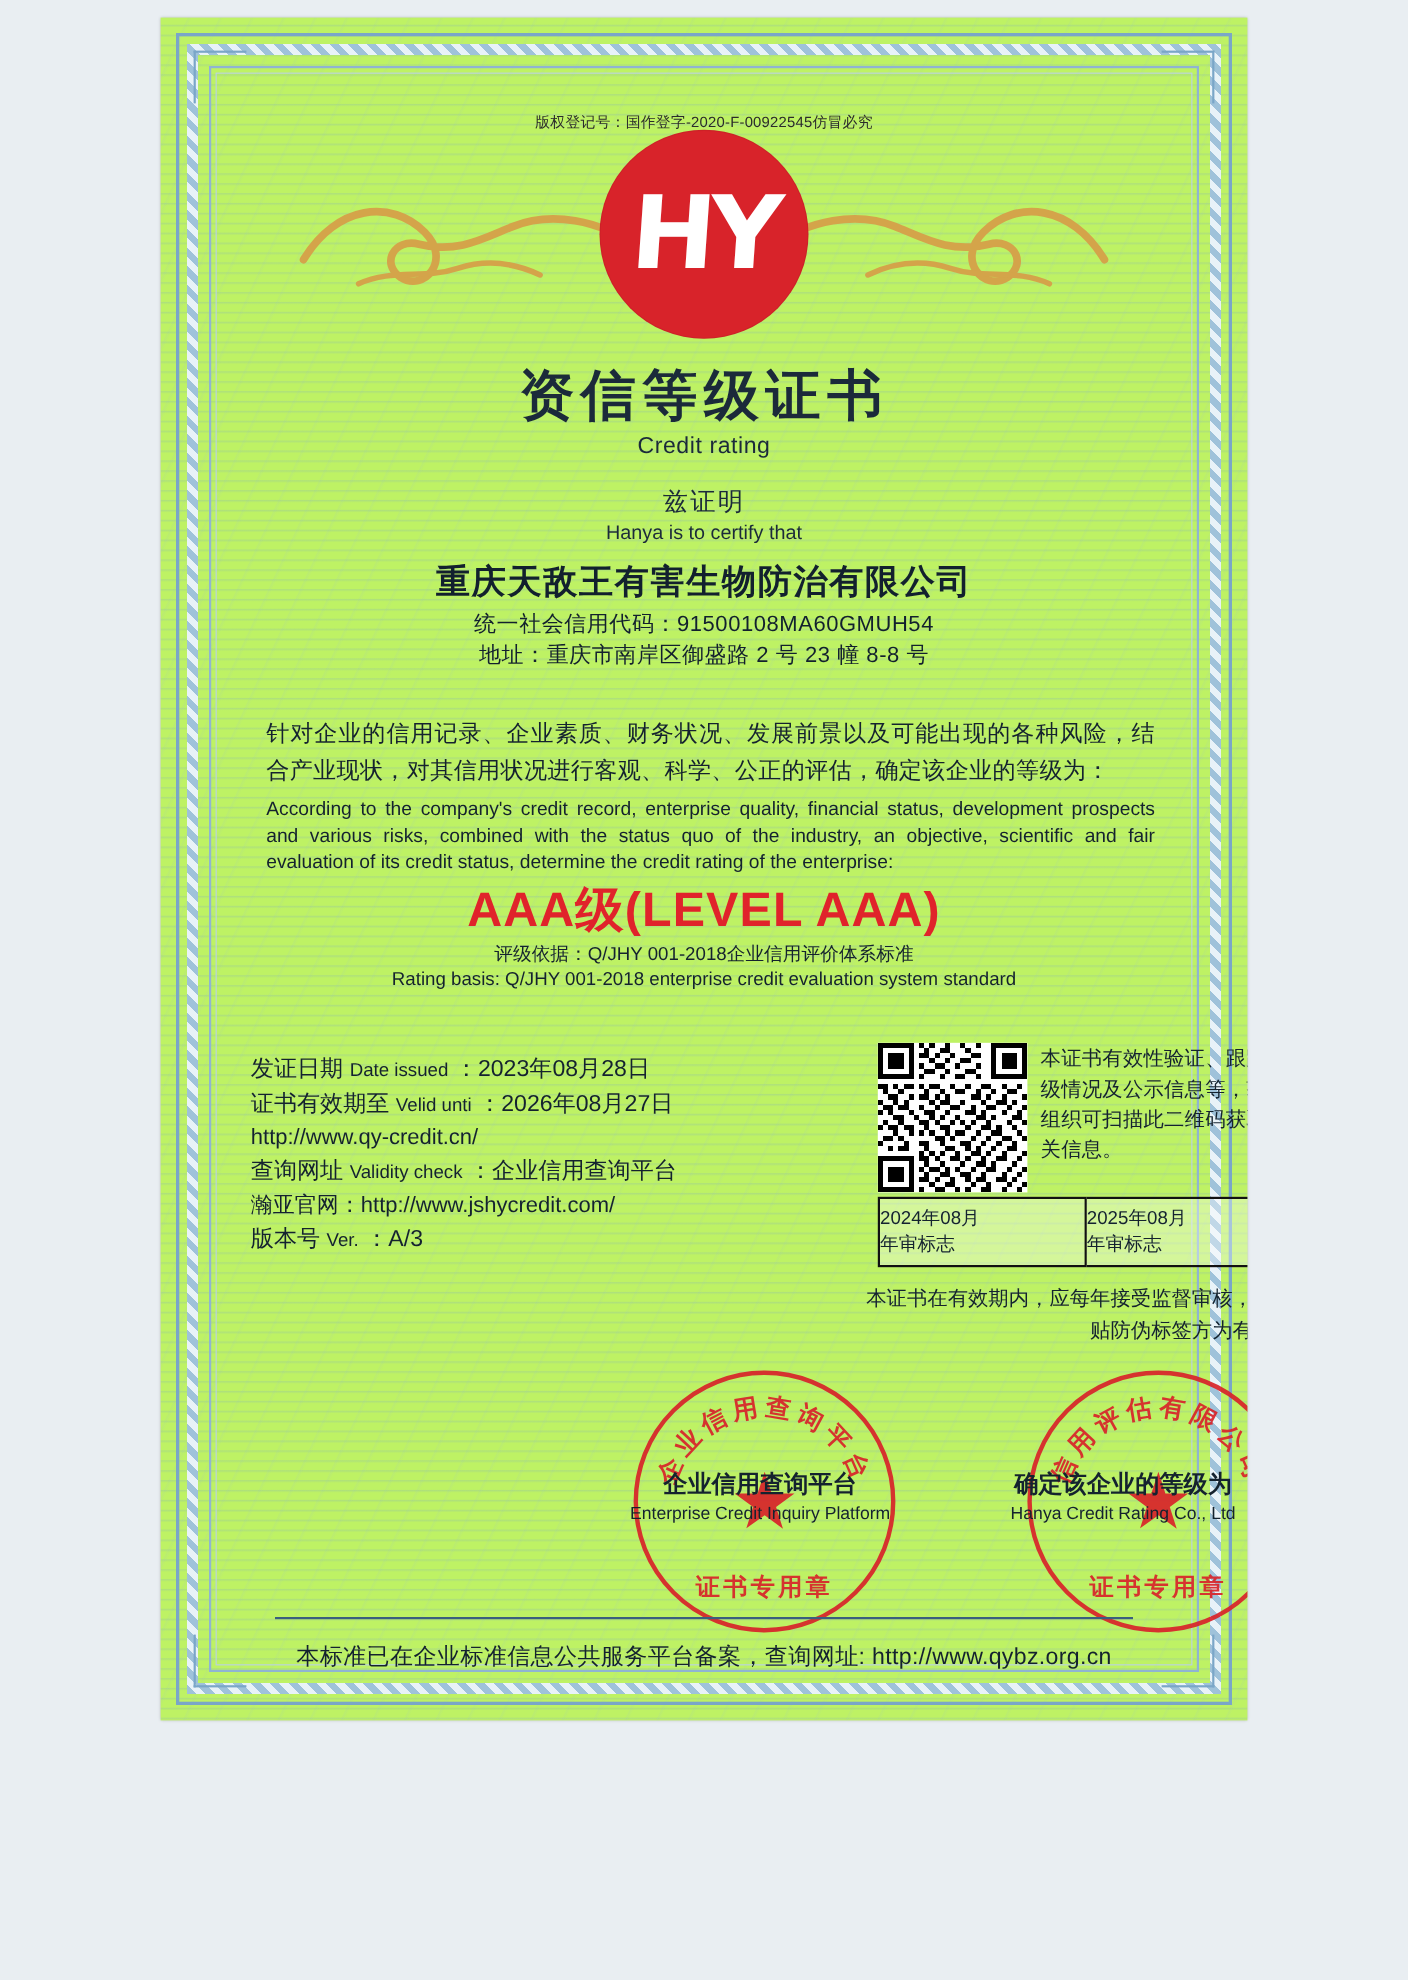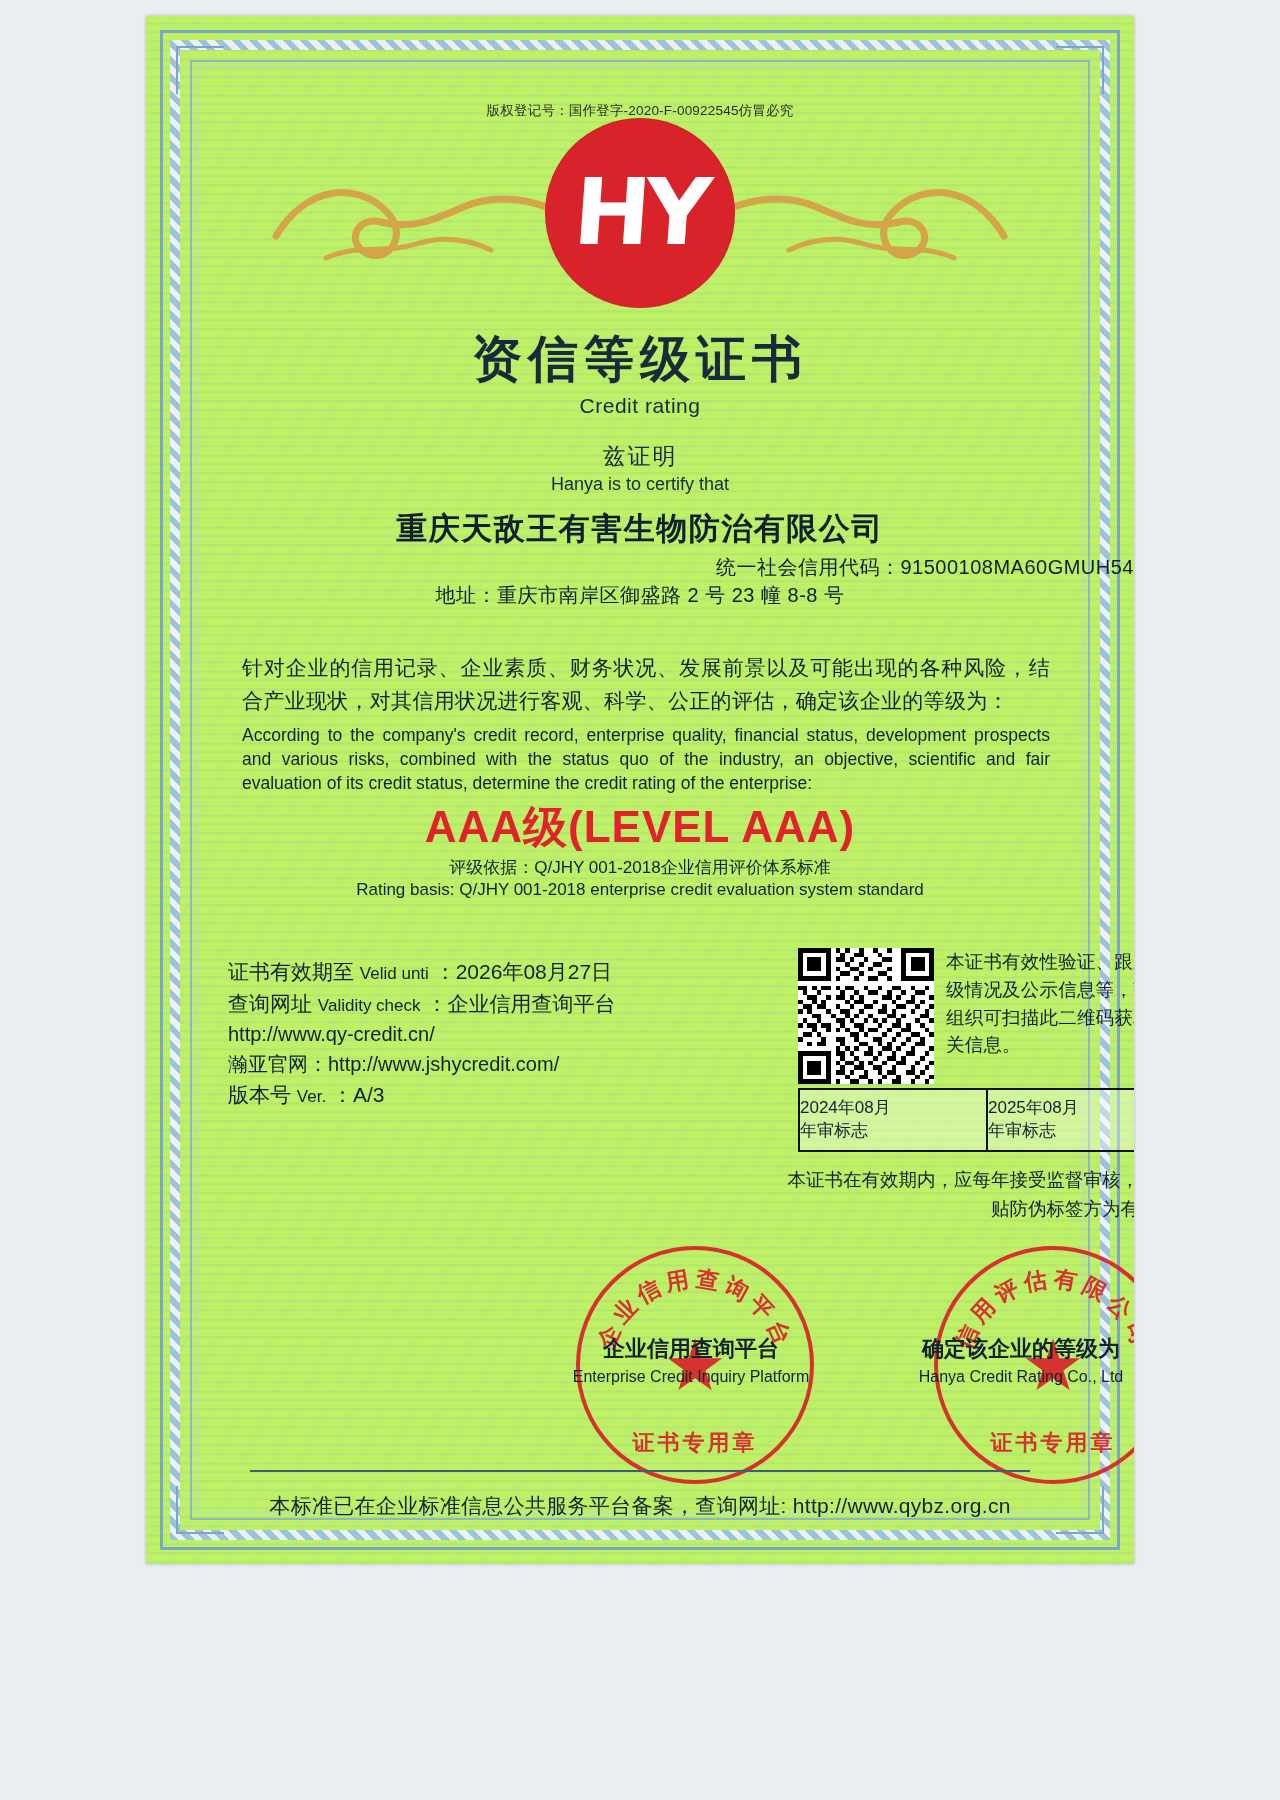--- a/index.html
+++ b/index.html
@@ -109,21 +109,21 @@
   }
   .certify-en{
     position:absolute;top:458px;left:0;right:0;text-align:center;
     font-size:18px;color:#1b2a3a;
   }
   .company{
     position:absolute;top:492px;left:0;right:0;text-align:center;
     font-size:31px;font-weight:bold;color:#12202e;letter-spacing:1.5px;
   }
   .uscc{
-    position:absolute;top:538px;left:0;right:0;text-align:right;
+    position:absolute;top:538px;left:0;right:0;text-align:center;
     font-size:20px;color:#12202e;letter-spacing:.5px;
   }
   .addr{
     position:absolute;top:566px;left:0;right:0;text-align:center;
     font-size:20px;color:#12202e;letter-spacing:.5px;
   }
 
   .para{
     position:absolute;left:96px;right:84px;top:636px;
   }
@@ -267,30 +267,35 @@
       <div class="cn">针对企业的信用记录、企业素质、财务状况、发展前景以及可能出现的各种风险，结合产业现状，对其信用状况进行客观、科学、公正的评估，确定该企业的等级为：</div>
       <div class="en">According to the company's credit record, enterprise quality, financial status, development prospects and various risks, combined with the status quo of the industry, an objective, scientific and fair evaluation of its credit status, determine the credit rating of the enterprise:</div>
     </div>
 
     <div class="level">AAA级(LEVEL AAA)</div>
     <div class="basis-cn">评级依据：Q/JHY 001-2018企业信用评价体系标准</div>
     <div class="basis-en">Rating basis: Q/JHY 001-2018 enterprise credit evaluation system standard</div>
 
     <div class="details">
       <div class="row">
+        <span>发证日期</span>
+        <span class="small">Date issued</span>
+        <span>：2023年08月28日</span>
+      </div>
+      <div class="row">
         <span>证书有效期至</span>
         <span class="small">Velid unti</span>
         <span>：2026年08月27日</span>
       </div>
+      <div class="row url">http://www.qy-credit.cn/</div>
       <div class="row">
         <span>查询网址</span>
         <span class="small">Validity check</span>
         <span>：企业信用查询平台</span>
       </div>
-      <div class="row url">http://www.qy-credit.cn/</div>
       <div class="row url">瀚亚官网：http://www.jshycredit.com/</div>
       <div class="row">
         <span>版本号</span>
         <span class="small">Ver.</span>
         <span>：A/3</span>
       </div>
     </div>
 
     <div class="qr">
       <svg width="136" height="136" viewBox="0 0 29 29" shape-rendering="crispEdges" aria-hidden="true">

